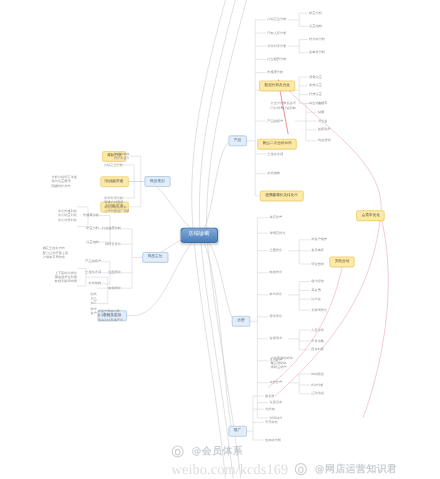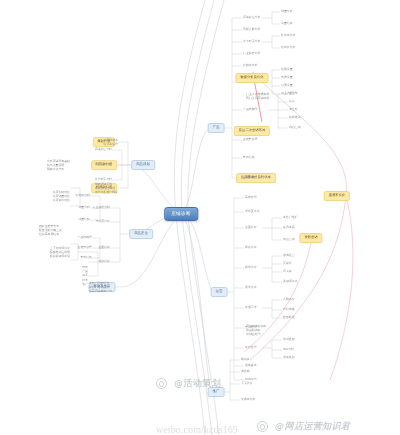--- a/index.html
+++ b/index.html
@@ -60,26 +60,25 @@
   }
   .wm-ico::after{
     content:"";position:absolute;left:2px;top:2.2px;
     width:3.4px;height:3.4px;border:1.1px solid #9aa0a6;border-radius:50%;
   }
   .wm-name{
     font-size:9px;color:#9aa0a6;font-weight:bold;vertical-align:middle;
     margin-left:2px;letter-spacing:.4px;
   }
   .wm-url{
-    font-size:10px;color:#b9bcc0;letter-spacing:.1px;
+    font-size:13px;color:#b9bcc0;letter-spacing:.1px;
     font-family:"Liberation Serif","DejaVu Serif",serif;
-    margin-top:32px;
   }
   #wm-left{left:156px;}
-  #wm-right{left:257px;font-style:italic;}
+  #wm-right{left:268px;}
 </style>
 </head>
 <body>
 
 <div id="canvas">
 
   <svg id="links" viewBox="0 0 400 435" preserveAspectRatio="none">
     <g fill="none" stroke="#c9cdd4" stroke-width="0.55">
 
       <path d="M181,214 C195,205 195,130 211,128"></path>
@@ -292,21 +291,21 @@
   <div class="node n-block rt" style="left:62px;top:230px;">确定主推款方向
 配合活动节奏上架
 控制库存周转率</div>
   <div class="node n-block rt" style="left:70px;top:165px;">分析店铺现有基础
 找出流量瓶颈
 明确优化方向</div>
 
   <div class="wm" id="wm-left">
     <div>
       <span class="wm-ico"></span>
-      <span class="wm-name">@活动策划</span>
+      <span class="wm-name">@会员体系</span>
     </div>
     <div class="wm-url">weibo.com/kcds169</div>
   </div>
 
   <div class="wm" id="wm-right">
     <div>
       <span class="wm-ico"></span>
       <span class="wm-name">@网店运营知识君</span>
     </div>
   </div>

